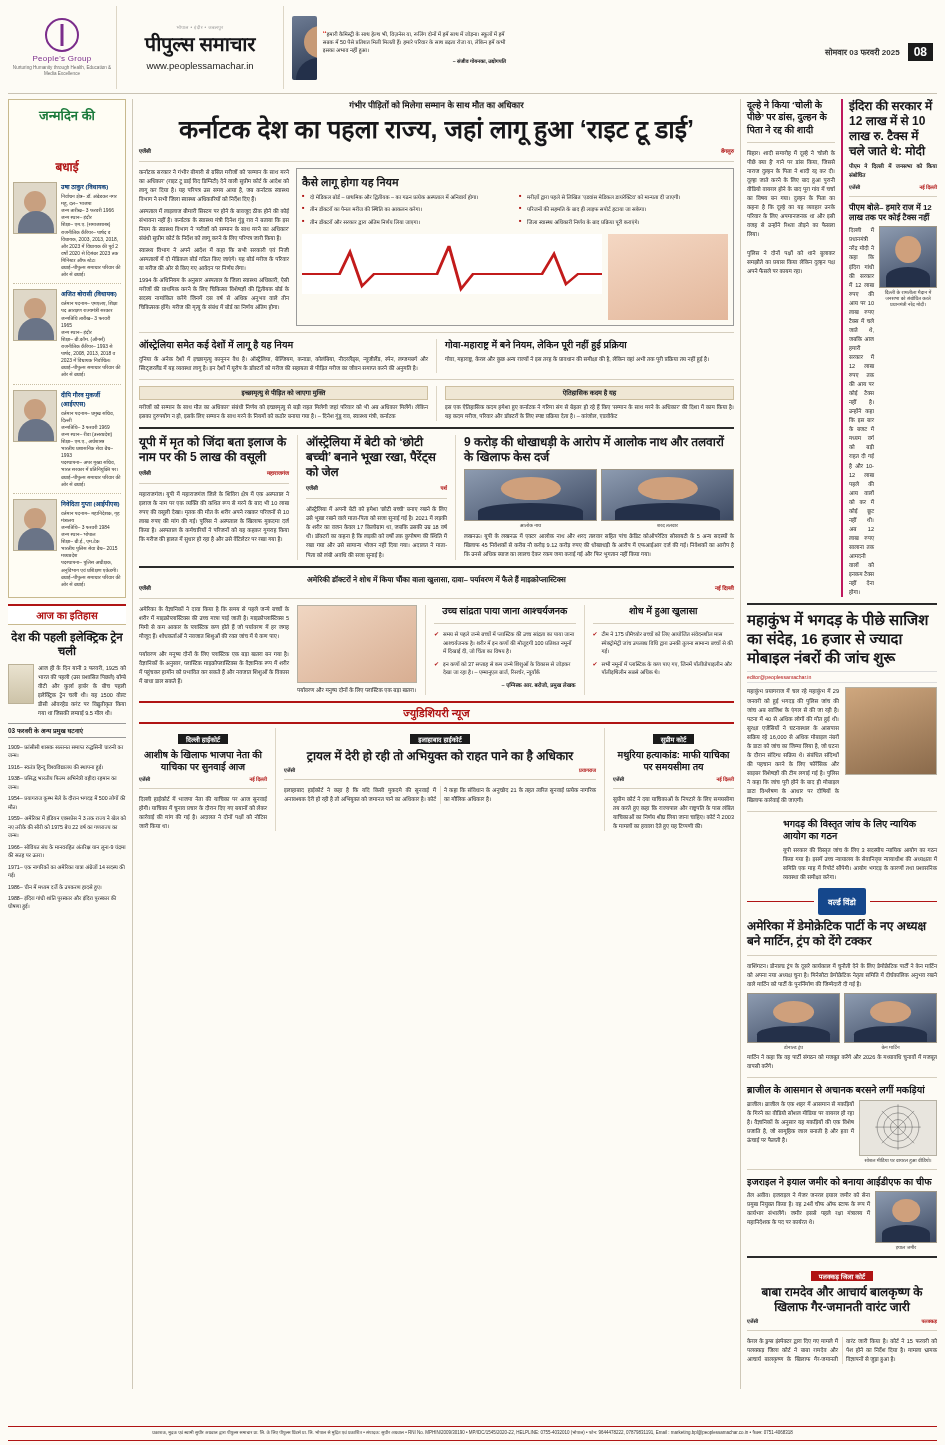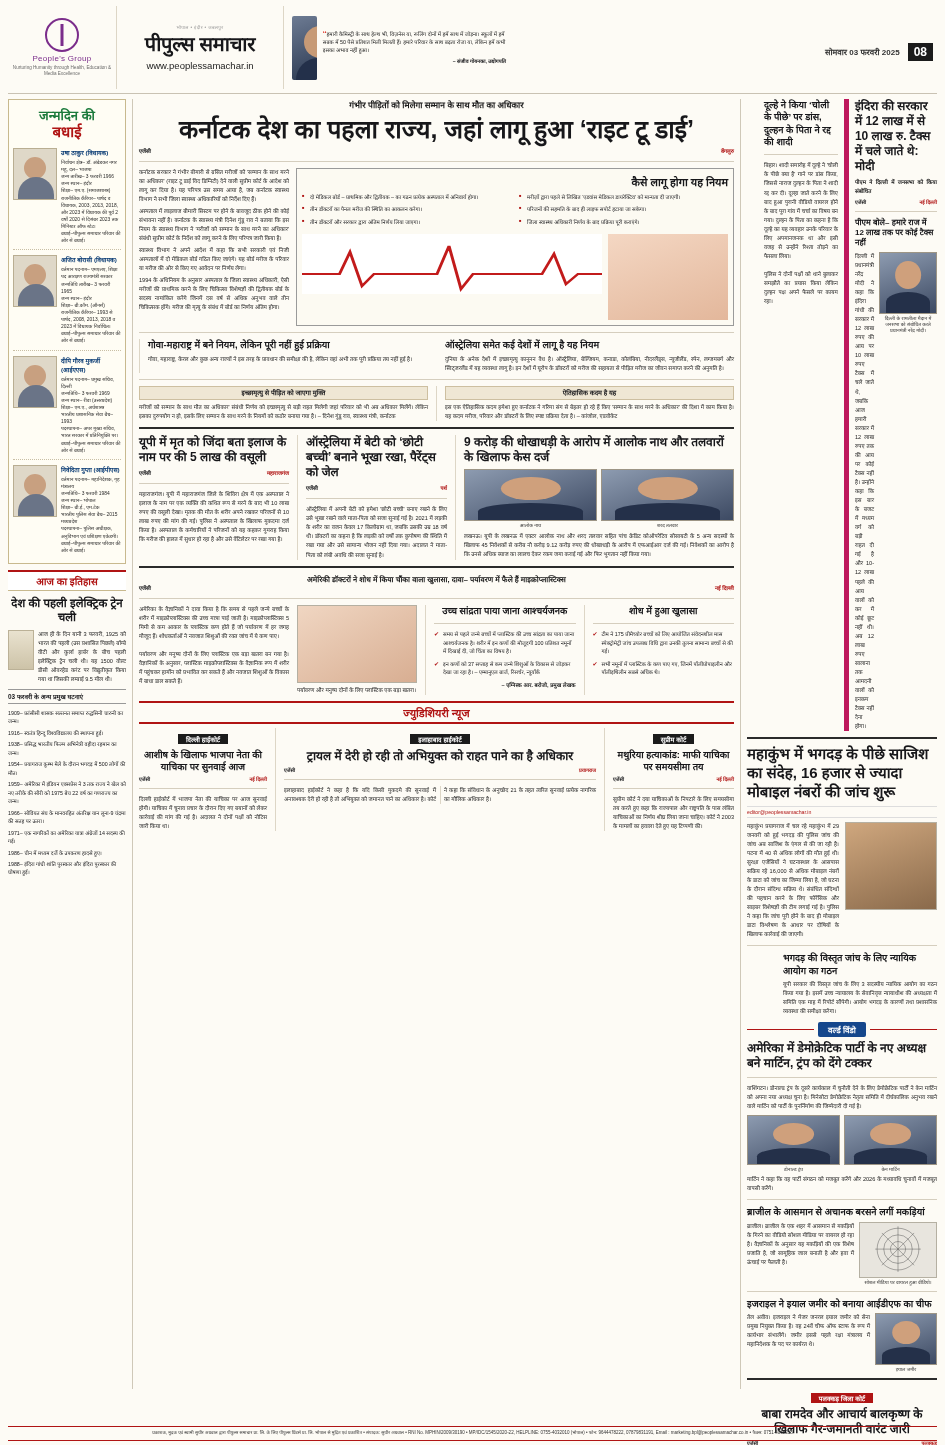--- a/index.html
+++ b/index.html
@@ -51,21 +51,21 @@
   .byline { font-size:5.2px; color:#b01414; border-top:1px solid #ddd; border-bottom:1px solid #ddd; padding:2px 0; margin:4px 0; }
   .agency { font-size:5.4px; font-weight:bold; display:flex; justify-content:space-between;}
   .agency .loc { color:#b01414; }
   hr.thin { border:0; border-top:1px solid #d5cebe; margin:6px 0; }
   hr.thick { border:0; border-top:2px solid #2b2b2b; margin:6px 0; }
 
   
   .box { border:1px solid #c8b98e; background:#fffdf4; padding:4px; }
   .birth-head { text-align:center; position:relative; padding:2px 0 4px;}
   .birth-head .t1 { font-size:13px; font-weight:bold; color:#1b7a3b;}
-  .birth-head .t2 { font-size:15px; font-weight:bold; color:#b01414; line-height:1;}
+  .birth-head .t2 { font-size:12px; font-weight:bold; color:#b01414; line-height:1;margin-top:37px;}
   .person { display:flex; gap:4px; padding:5px 0; border-bottom:1px dotted #c9bfa5;}
   .person .ph { width:44px; height:52px; border:1px solid #b9ae92; flex:none; background:#dfd8c8; position:relative; overflow:hidden;}
   .person .ph i { position:absolute; left:50%; top:8px; transform:translateX(-50%); width:22px; height:22px; border-radius:50%; background:#c8a080;}
   .person .ph b { position:absolute; left:4px; bottom:0; width:36px; height:22px; border-radius:18px 18px 0 0; background:#6a7487;}
   .person .nm { font-size:6.2px; font-weight:bold; color:#0b3c74; }
   .person .dt { font-size:4.9px; line-height:1.45; color:#2a2a2a; margin-top:2px;}
 
   .hist-head { text-align:center; background:#fff; border-top:2px solid #b01414; border-bottom:1px solid #c8b98e; padding:2px 0; font-size:10px; font-weight:bold; color:#b01414;}
   .hist-lead { font-size:11.5px; font-weight:bold; text-align:center; line-height:1.25; margin:5px 0; }
   .hist-list { font-size:5.3px; line-height:1.6; }
@@ -76,32 +76,32 @@
   
   .kicker { font-size:8.5px; text-align:center; font-weight:bold; color:#1b1b1b; }
   .h-main { font-size:25px; font-weight:bold; text-align:center; line-height:1.22; margin:4px 0 2px; }
   .h2 { font-size:15px; font-weight:bold; line-height:1.25; }
   .h3 { font-size:12px; font-weight:bold; line-height:1.26; }
   .h4 { font-size:9.5px; font-weight:bold; line-height:1.3; }
 
   .cols2 { column-count:2; column-gap:8px; column-rule:1px solid #ddd6c6;}
 
   .ruleblock { border:1px solid #9a9a9a; padding:5px; background:#fcfaf2;}
-  .ruleblock .title { text-align:right; font-size:11px; font-weight:bold; margin-bottom:4px;}
+  .ruleblock .title { text-align:left; font-size:11px; font-weight:bold; margin-bottom:4px;}
   .bullets { font-size:5.4px; line-height:1.6;}
   .bullets div { position:relative; padding-left:8px; margin-bottom:4px;}
   .bullets div:before { content:"■"; position:absolute; left:0; top:0; font-size:4px; color:#b01414;}
 
   .photo { background:linear-gradient(150deg,#b9c6d4,#7d8ea1); position:relative; overflow:hidden; border:1px solid #b5b0a2;}
   .ecg { height:60px; background:#fff; position:relative; }
   .hand { height:86px; background:linear-gradient(160deg,#f4d7c3,#e3b79b); }
 
   .tagbar { display:flex; align-items:center; gap:4px; margin:6px 0 4px;}
   .tagbar .line { flex:1; height:1px; background:#b01414;}
-  .tagbar .tag { background:#1b3f7a; color:#fff; font-size:8px; font-weight:bold; padding:2px 10px; border-radius:2px;}
+  .tagbar .tag { background:#1b3f7a; color:#fff; font-size:8px; font-weight:bold; padding:8px 10px; border-radius:2px;}
   .tagbar .tag.blue { background:#15478c;}
 
   .minihead { font-size:6.5px; font-weight:bold; background:#efe7d4; border:1px solid #cdbfa0; text-align:center; padding:1.5px 0; margin-bottom:3px;}
 
   .redtick { position:relative; padding-left:9px; font-size:5.4px; line-height:1.6; margin-bottom:4px;}
   .redtick:before { content:"✔"; position:absolute; left:0; top:0; color:#b01414; font-size:6px;}
 
   .footer { position:absolute; left:8px; right:8px; bottom:4px; border-top:1px solid #b01414; border-bottom:1px solid #b01414; padding:3px 4px; font-size:4.5px; line-height:1.5; text-align:center; color:#333;}
 
   .jud-band { border-top:2px solid #b01414; border-bottom:2px solid #b01414; text-align:center; margin:6px 0 4px; }
@@ -287,27 +287,27 @@
                   </svg>
                 </div>
                 <div class="hand" style="width:120px;"></div>
               </div>
             </div>
           </div>
         </div>
 
         <hr class="thin">
         <div style="display:flex;gap:8px;">
+          <div style="flex:1;">
+            <div class="h4">ऑस्ट्रेलिया समेत कई देशों में लागू है यह नियम</div>
+            <div class="p" style="margin-top:3px">दुनिया के अनेक देशों में इच्छामृत्यु कानूनन वैध है। ऑस्ट्रेलिया, बेल्जियम, कनाडा, कोलंबिया, नीदरलैंड्स, न्यूजीलैंड, स्पेन, लग्जमबर्ग और स्विट्जरलैंड में यह व्यवस्था लागू है। इन देशों में यूरोप के डॉक्टरों को मरीज की सहायता से पीड़ित मरीज का जीवन समाप्त करने की अनुमति है।</div>
+          </div>
           <div style="flex:1;border-left:1px solid #ddd6c6;padding-left:8px;">
             <div class="h4">गोवा-महाराष्ट्र में बने नियम, लेकिन पूरी नहीं हुई प्रक्रिया</div>
             <div class="p" style="margin-top:3px">गोवा, महाराष्ट्र, केरल और कुछ अन्य राज्यों ने इस तरह के प्रावधान की समीक्षा की है, लेकिन वहां अभी तक पूरी प्रक्रिया तय नहीं हुई है।</div>
-          </div>
-          <div style="flex:1;">
-            <div class="h4">ऑस्ट्रेलिया समेत कई देशों में लागू है यह नियम</div>
-            <div class="p" style="margin-top:3px">दुनिया के अनेक देशों में इच्छामृत्यु कानूनन वैध है। ऑस्ट्रेलिया, बेल्जियम, कनाडा, कोलंबिया, नीदरलैंड्स, न्यूजीलैंड, स्पेन, लग्जमबर्ग और स्विट्जरलैंड में यह व्यवस्था लागू है। इन देशों में यूरोप के डॉक्टरों को मरीज की सहायता से पीड़ित मरीज का जीवन समाप्त करने की अनुमति है।</div>
           </div>
         </div>
 
         <hr class="thin">
         <div style="display:flex;gap:8px;">
           <div style="flex:1;">
             <div class="minihead">इच्छामृत्यु से पीड़ित को जाएगा मुक्ति</div>
             <div class="p">मरीजों को सम्मान के साथ मौत का अधिकार' संबंधी निर्णय को इच्छामृत्यु से बड़ी राहत मिलेगी जहां परिवार को भी अब अधिकार मिलेंगे। लेकिन इसका दुरुपयोग न हो, इसके लिए सम्मान के साथ मरने के नियमों को कठोर बनाया गया है। – दिनेश गुंडू राव, स्वास्थ्य मंत्री, कर्नाटक</div>
           </div>
           <div style="flex:1;border-left:1px solid #ddd6c6;padding-left:8px;">
@@ -434,29 +434,29 @@
           <hr class="thin">
           <div class="p">सुप्रीम कोर्ट ने दया याचिकाओं के निपटारे के लिए समयसीमा तय करते हुए कहा कि राज्यपाल और राष्ट्रपति के पास लंबित याचिकाओं का निर्णय शीघ्र लिया जाना चाहिए। कोर्ट ने 2003 के मामलों का हवाला देते हुए यह टिप्पणी की।</div>
         </div>
       </div>
     </div>
 
     <div class="rule-v"></div>
 
     <div class="col-right">
 
-      <div style="display:flex;gap:6px;margin-left:17px;">
+      <div style="display:flex;gap:6px;">
         <div style="width:88px;">
           <div class="h4">दूल्हे ने किया ‘चोली के पीछे’ पर डांस, दुल्हन के पिता ने रद्द की शादी</div>
           <hr class="thin">
           <div class="p" style="white-space:pre-line">बिहार। शादी समारोह में दूल्हे ने 'चोली के पीछे क्या है' गाने पर डांस किया, जिससे नाराज दुल्हन के पिता ने शादी रद्द कर दी। दूल्हा जाते करने के लिए बाद हुआ पुरानी वीडियो वायरल होने के बाद पूरा गांव में चर्चा का विषय बन गया। दुल्हन के पिता का कहना है कि दूल्हे का यह व्यवहार उनके परिवार के लिए अपमानजनक था और इसी वजह से उन्होंने रिश्ता तोड़ने का फैसला लिया।
 
 पुलिस ने दोनों पक्षों को थाने बुलाकर समझौते का प्रयास किया लेकिन दुल्हन पक्ष अपने फैसले पर कायम रहा।</div>
         </div>
-        <div style="flex:1;border-left:5px solid #be185d;padding-left:6px;">
+        <div style="flex:1;border-left:2px solid #be185d;padding-left:6px;">
           <div class="h3">इंदिरा की सरकार में 12 लाख में से 10 लाख रु. टैक्स में चले जाते थे: मोदी</div>
           <div class="p" style="font-weight:bold;margin-top:3px">पीएम ने दिल्ली में जनसभा को किया संबोधित</div>
           <div class="agency" style="margin-top:3px;font-size:5px">
             <span>एजेंसी</span>
             <span class="loc">नई दिल्ली</span>
           </div>
           <hr class="thin">
           <div class="h4" style="font-size:8px">पीएम बोले– हमारे राज में 12 लाख तक पर कोई टैक्स नहीं</div>
           <div style="display:flex;gap:5px;margin-top:3px;">
             <div style="flex:1" class="p">दिल्ली में प्रधानमंत्री नरेंद्र मोदी ने कहा कि इंदिरा गांधी की सरकार में 12 लाख रुपए की आय पर 10 लाख रुपए टैक्स में चले जाते थे, जबकि आज हमारी सरकार में 12 लाख रुपए तक की आय पर कोई टैक्स नहीं है।

